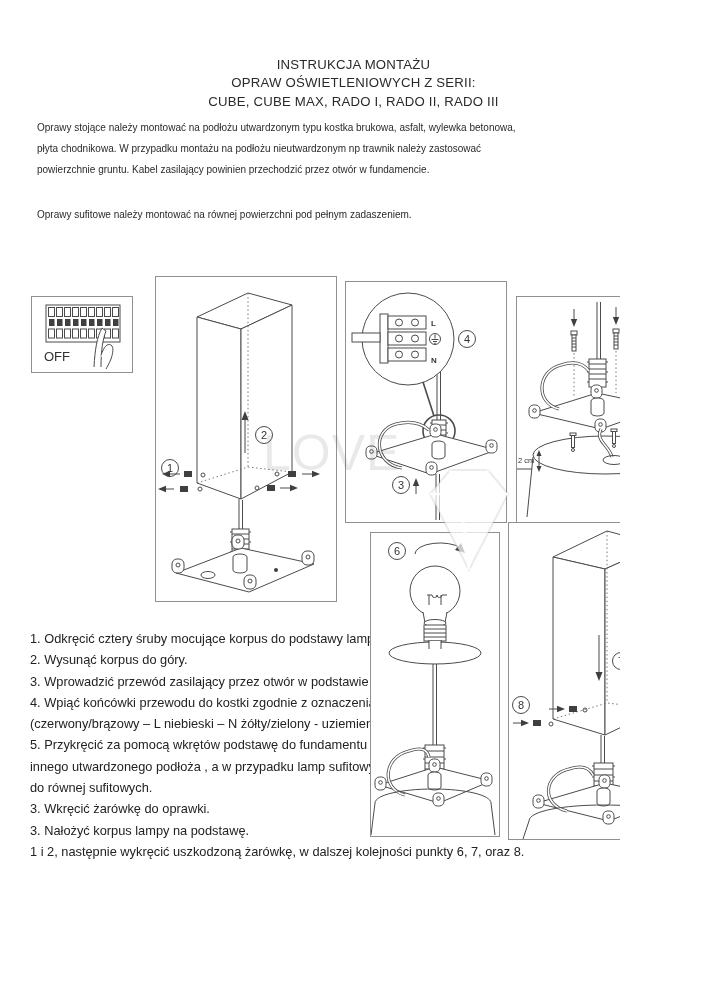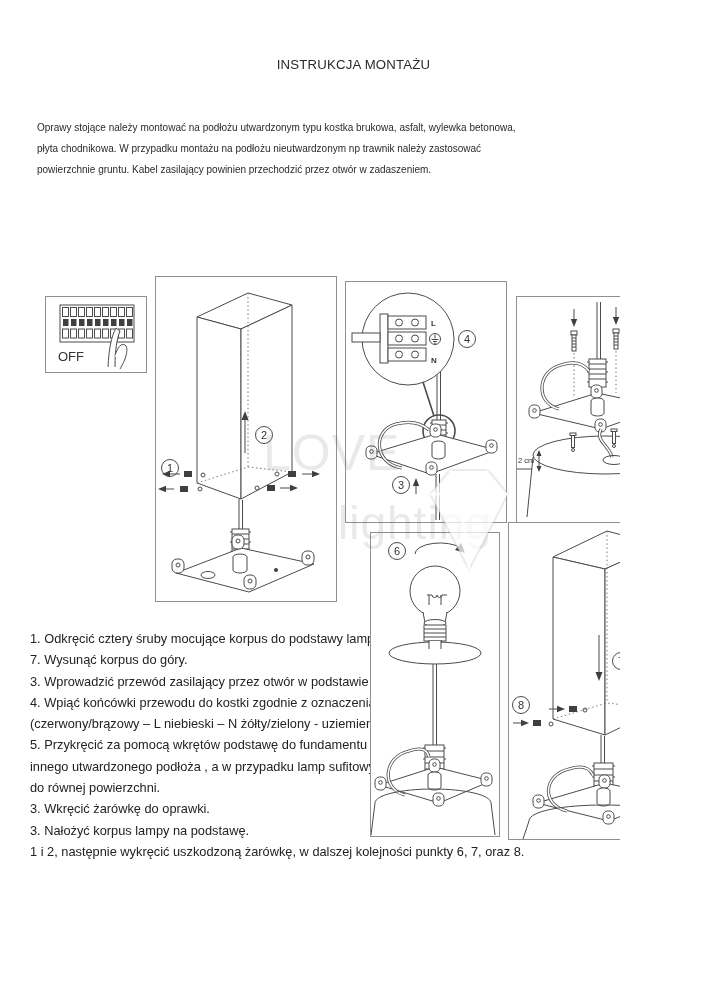--- a/index.html
+++ b/index.html
@@ -24,40 +24,42 @@
   .wm1{font-size:50px;line-height:1;letter-spacing:1px;}
   .wm2{font-size:46px;line-height:1;letter-spacing:1px;}
 </style>
 </head>
 <body>
 
 <div id="page">
 
   <div class="abs title" style="top:56px;left:0;">
     <div>INSTRUKCJA MONTAŻU</div>
+    <div>OPRAW OŚWIETLENIOWYCH Z SERII:</div>
+    <div>CUBE, CUBE MAX, RADO I, RADO II, RADO III</div>
   </div>
 
   <div class="abs para" style="top:117px;left:37px;">
     <div>Oprawy stojące należy montować na podłożu utwardzonym typu kostka brukowa, asfalt, wylewka betonowa,</div>
     <div>płyta chodnikowa. W przypadku montażu na podłożu nieutwardzonym np trawnik należy zastosować</div>
-    <div>powierzchnie gruntu. Kabel zasilający powinien przechodzić przez otwór w zadaszeniem.</div>
-  </div>
+    <div>powierzchnie gruntu. Kabel zasilający powinien przechodzić przez otwór w fundamencie.</div>
+  </div>
+  <div class="abs para" style="top:204px;left:37px;">Oprawy sufitowe należy montować na równej powierzchni pod pełnym zadaszeniem.</div>
 
   <div class="wm wm1" style="left:263px;top:428px;">LOVE</div>
-  <div class="wm wm2" style="left:338px;top:500px;">lighting</div>
   <svg class="abs" style="left:420px;top:462px;z-index:3;pointer-events:none;" width="95" height="115" viewBox="0 0 95 115">
     <g fill="rgba(255,255,255,0.72)" stroke="rgba(90,90,90,0.12)" stroke-width="2">
       <polygon points="10,32 30,8 68,8 88,32 49,108"></polygon>
     </g>
     <g stroke="rgba(255,255,255,0.9)" stroke-width="2.5" fill="none">
       <path d="M10,32 H88 M30,8 L40,32 L49,108 M68,8 L58,32"></path>
     </g>
   </svg>
 
-  <div class="panel" style="left:45px;top:296px;width:100px;height:75px;">
+  <div class="panel" style="left:31px;top:296px;width:100px;height:75px;">
     <svg width="100" height="75" viewBox="0 0 100 75">
       <rect class="ln" x="14" y="8" width="74" height="37"></rect>
       <g>
         <rect class="ln" x="16.5" y="10.5" width="6" height="9"></rect>
           <rect class="ln" x="24.5" y="10.5" width="6" height="9"></rect>
           <rect class="ln" x="32.5" y="10.5" width="6" height="9"></rect>
           <rect class="ln" x="40.5" y="10.5" width="6" height="9"></rect>
           <rect class="ln" x="48.5" y="10.5" width="6" height="9"></rect>
           <rect class="ln" x="56.5" y="10.5" width="6" height="9"></rect>
           <rect class="ln" x="64.5" y="10.5" width="6" height="9"></rect>
@@ -367,25 +369,25 @@
       <path d="M58,288 C32,282 34,252 60,246 C72,242 80,244 84,252" style="stroke:#fff;stroke-width:1.6;fill:none"></path>
 
       <path class="ln" d="M20,298 C20,288 54,282 95,282 C136,282 170,288 170,298"></path>
       <line class="ln" x1="20" y1="298" x2="14" y2="316"></line>
       <line class="ln" x1="170" y1="298" x2="176" y2="316"></line>
     </svg>
   </div>
 
   <div class="abs steps" style="left:30px;top:628px;">
     <div>1. Odkręcić cztery śruby mocujące korpus do podstawy lampy.</div>
-    <div>7. Wysunąć korpus do góry.</div>
+    <div>2. Wysunąć korpus do góry.</div>
     <div>3. Wprowadzić przewód zasilający przez otwór w podstawie lampy.</div>
     <div>4. Wpiąć końcówki przewodu do kostki zgodnie z oznaczeniami</div>
     <div>(czerwony/brązowy – L niebieski – N żółty/zielony - uziemienie).</div>
     <div>5. Przykręcić za pomocą wkrętów podstawę do fundamentu lub</div>
     <div>innego utwardzonego podłoża , a w przypadku lamp sufitowych</div>
-    <div>do równej powierzchni.</div>
+    <div>do równej sufitowych.</div>
     <div>3. Wkręcić żarówkę do oprawki.</div>
     <div>3. Nałożyć korpus lampy na podstawę.</div>
     <div>1 i 2, następnie wykręcić uszkodzoną żarówkę, w dalszej kolejności punkty 6, 7, oraz 8.</div>
   </div>
 
 </div>
 
 </body></html>

